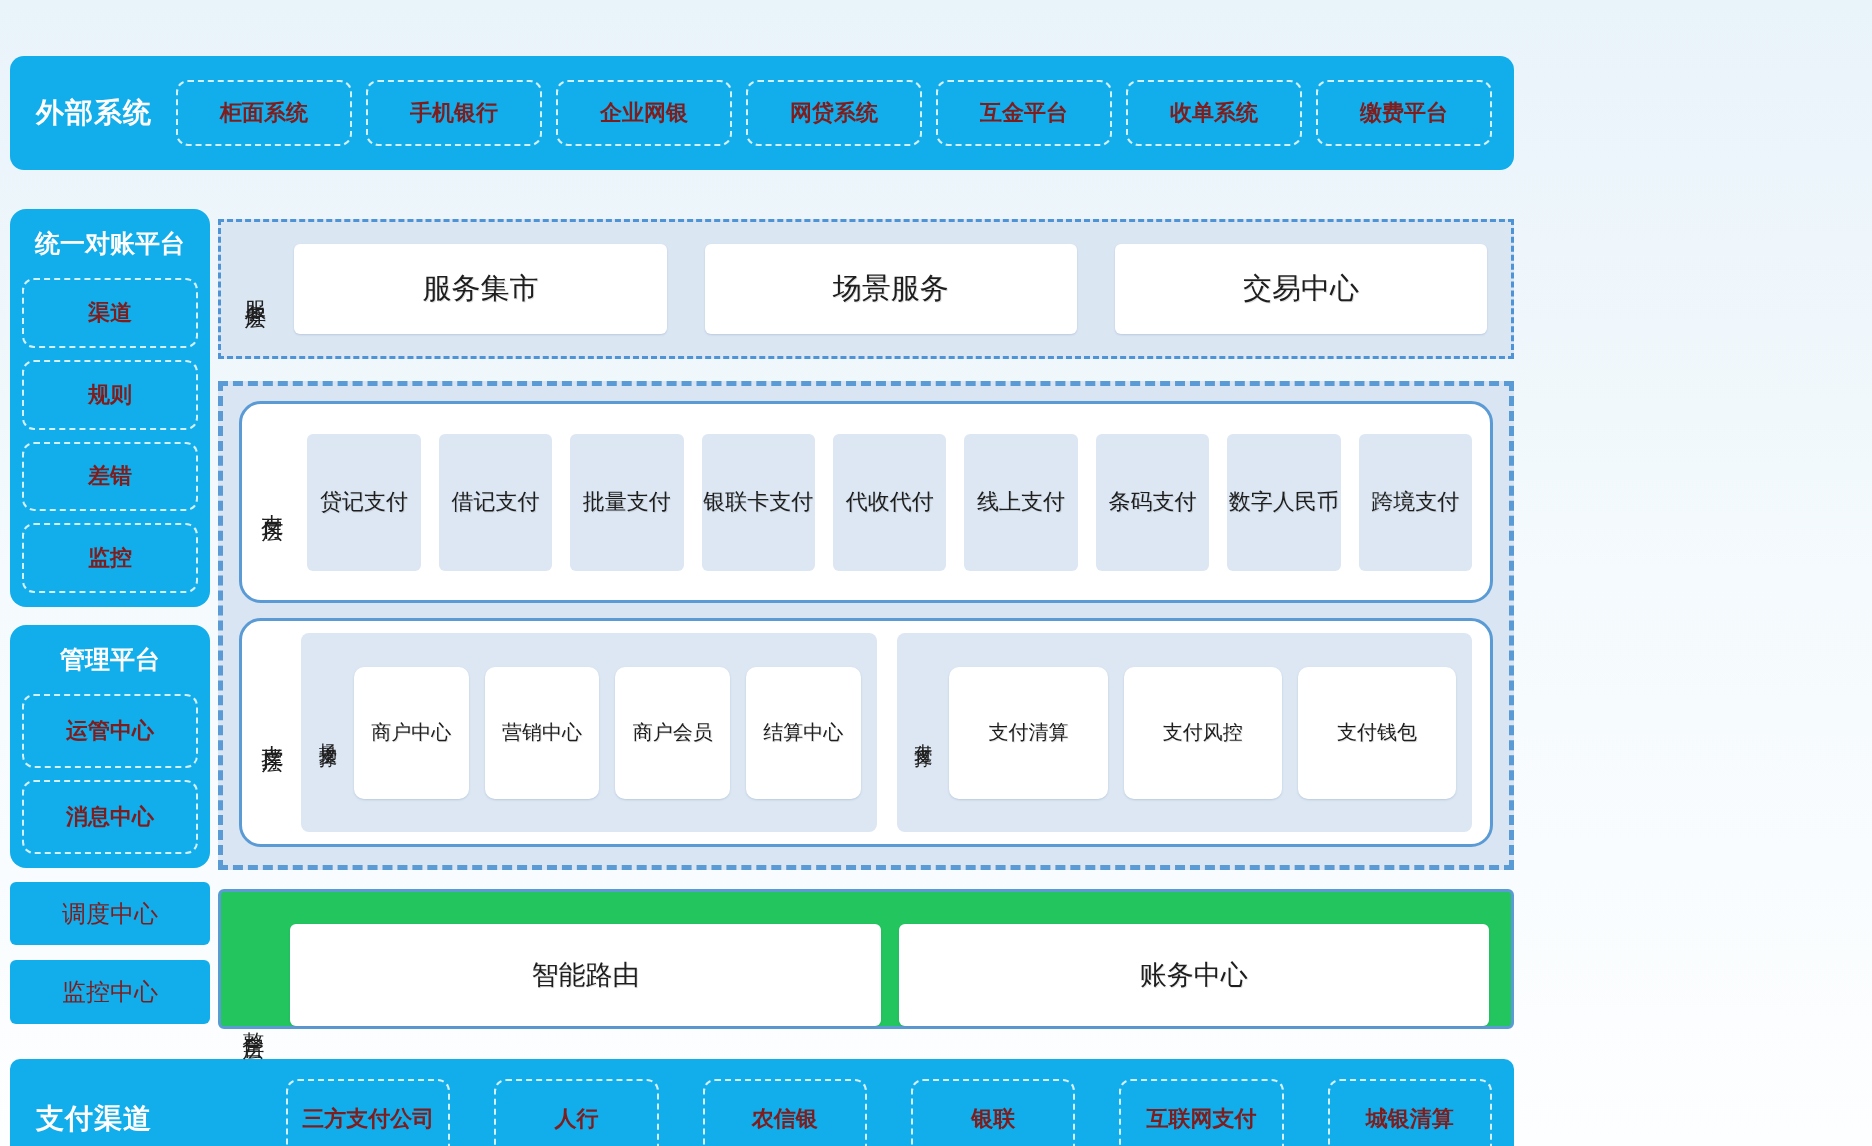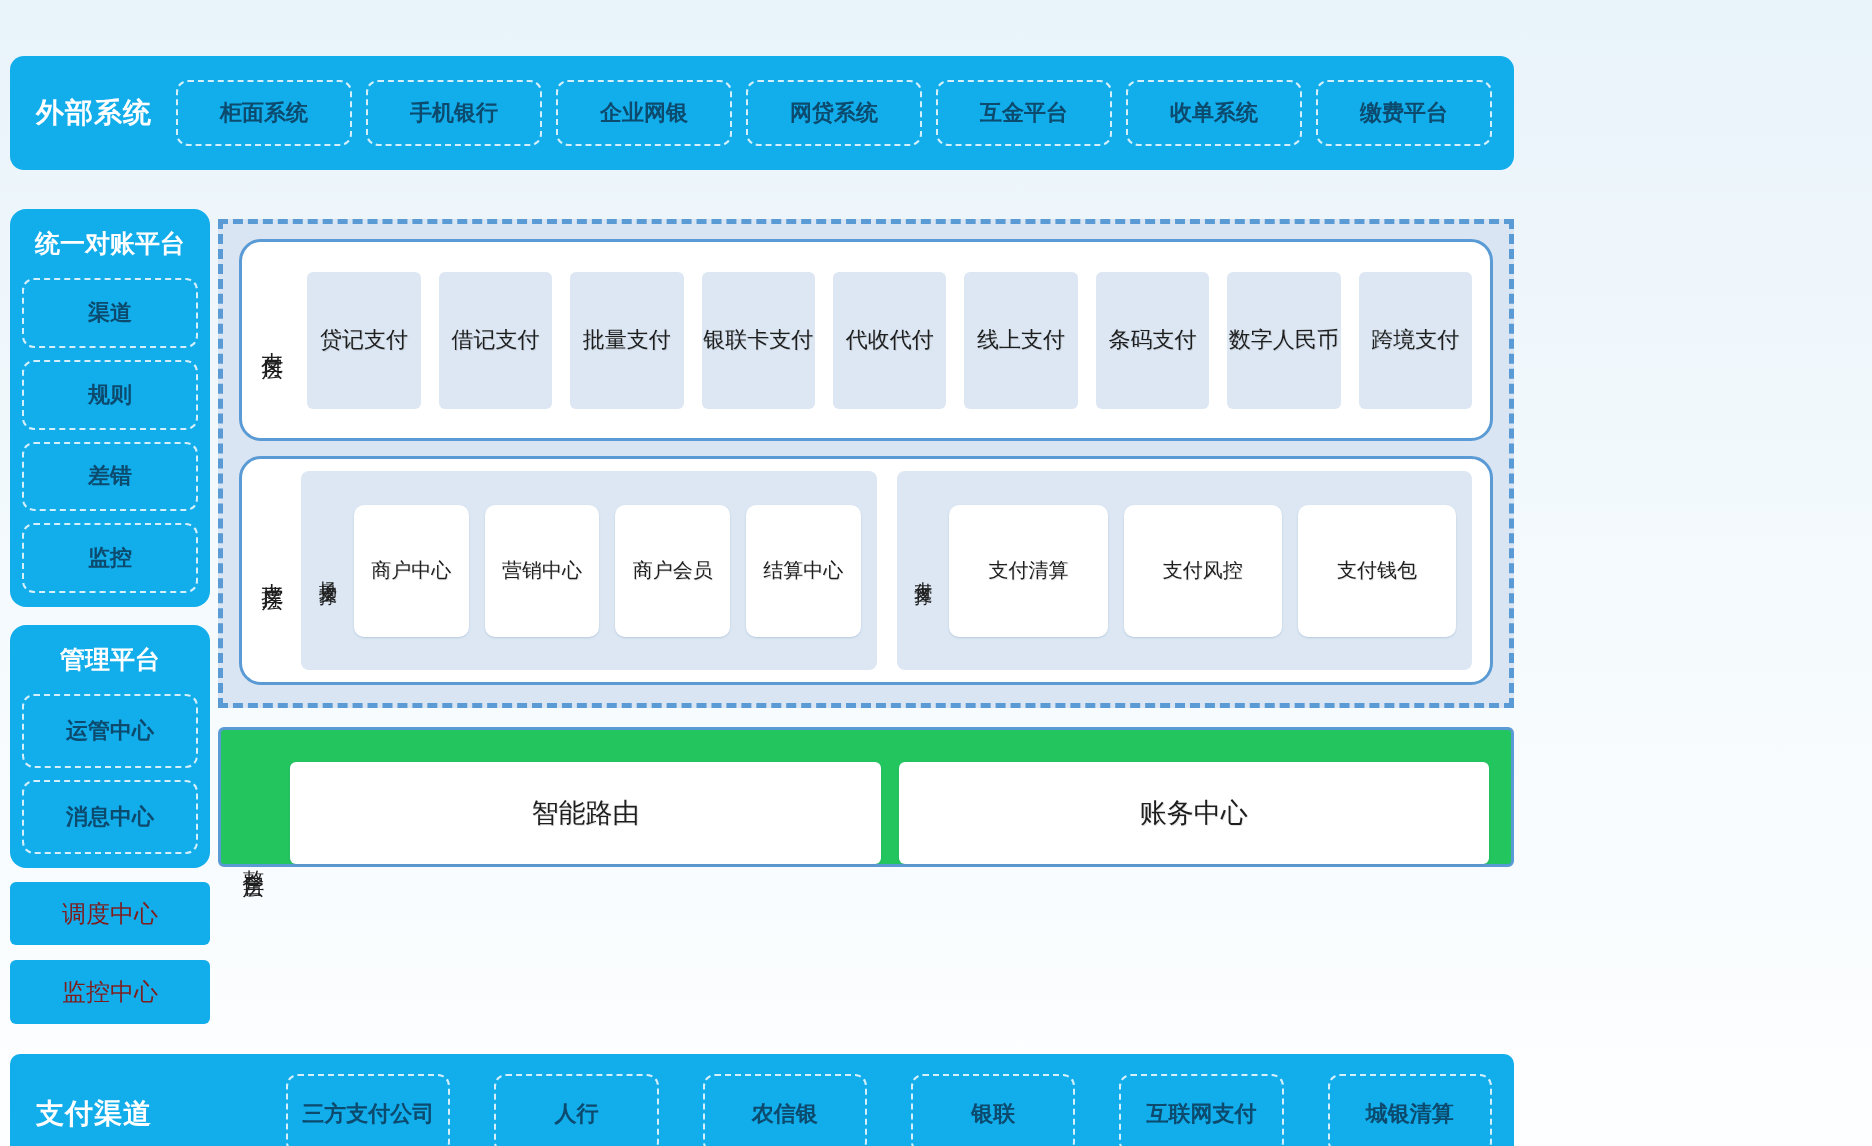--- a/index.html
+++ b/index.html
@@ -26,21 +26,21 @@
   .bar-title  { font-size:28px; font-weight:bold; white-space:nowrap; margin-right:24px; letter-spacing:1px; }
   .bar.bottom .bar-title { width:210px; margin-right:40px; }
   .bar-items  { flex:1; display:flex; gap:14px; align-items:center; }
   .bar.bottom .bar-items { gap:44px; }
   .dash-box {
     border:2px dashed rgba(255,255,255,.82);
     border-radius:12px;
     height:66px;
     flex:1;
     display:flex; align-items:center; justify-content:center;
-    font-size:22px; font-weight:bold; color:#0c4a6e;
+    font-size:22px; font-weight:bold; color:#7f1d1d;
     white-space:nowrap;
   }
   .bar.bottom .dash-box { height:80px; }
   .dash-box.wide { flex:1.25; }
 
   
   .middle { display:flex; margin-top:39px; }
 
   
   .sidebar { width:200px; flex:none; display:flex; flex-direction:column; }
@@ -152,20 +152,28 @@
         <div class="side-title">管理平台</div>
         <div class="dash-box">运管中心</div>
         <div class="dash-box">消息中心</div>
       </div>
       <div class="side-solid">调度中心</div>
       <div class="side-solid">监控中心</div>
     </aside>
 
     <main class="main">
 
+      <section class="service-layer">
+        <div class="vlabel">服务层</div>
+        <div class="row">
+          <div class="white-box">服务集市</div>
+          <div class="white-box">场景服务</div>
+          <div class="white-box">交易中心</div>
+        </div>
+      </section>
 
       <section class="dashed-wrap">
 
         <div class="panel payment">
           <div class="vlabel">支付层</div>
           <div class="payment-row">
             <div class="blue-box">贷记支付</div>
             <div class="blue-box">借记支付</div>
             <div class="blue-box">批量支付</div>
             <div class="blue-box">银联卡支付</div>

